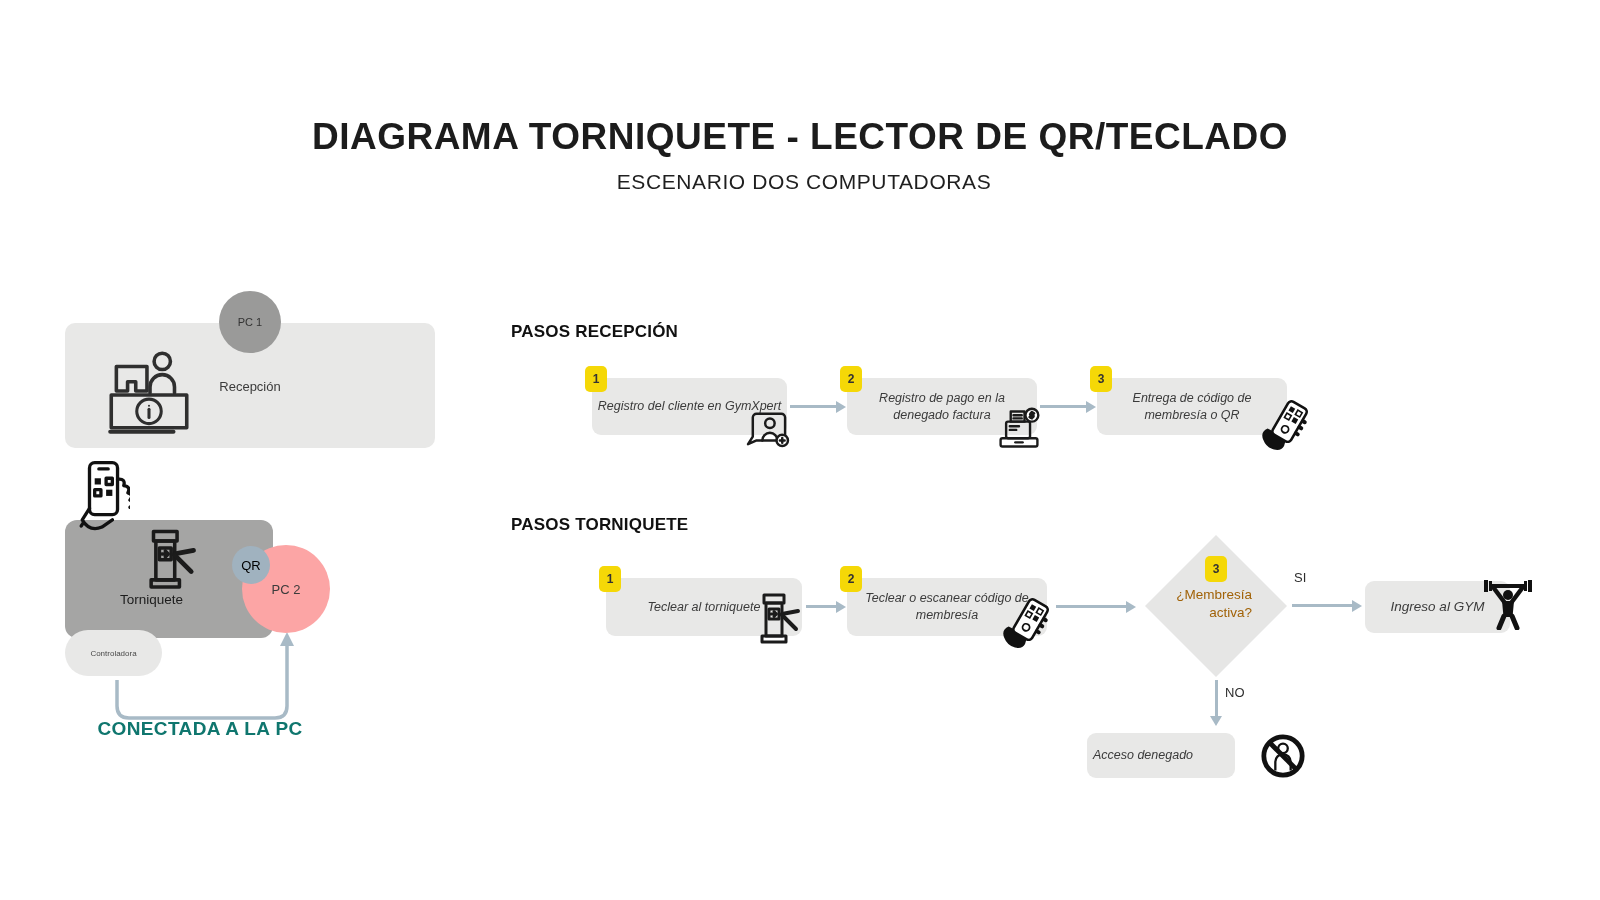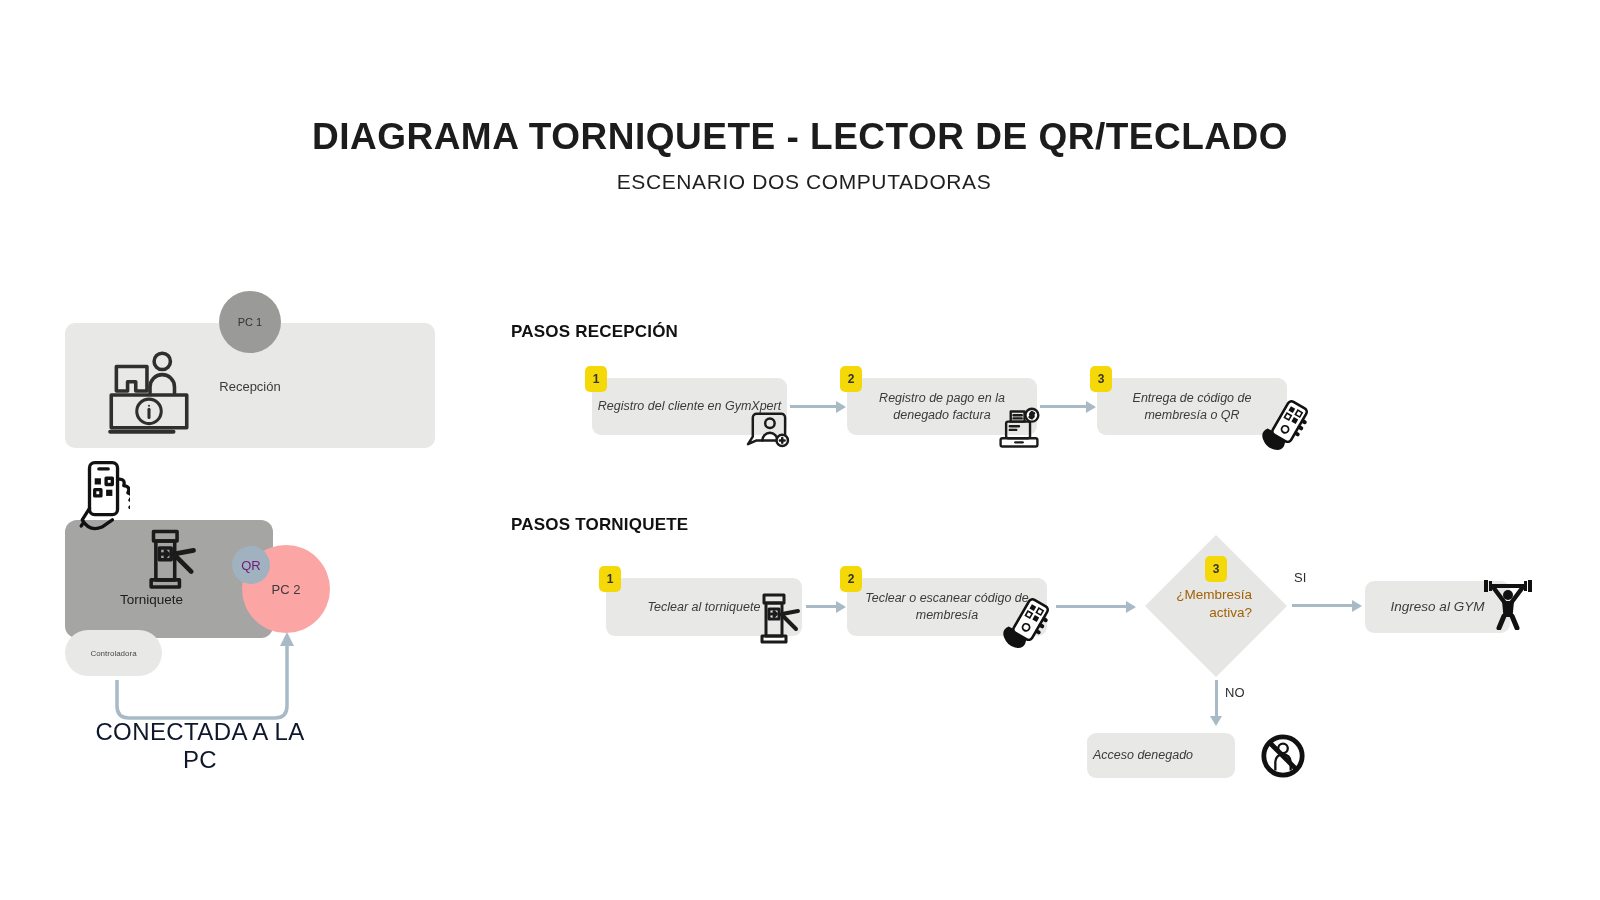--- a/index.html
+++ b/index.html
@@ -18,26 +18,26 @@
     color:#1f1f1f;letter-spacing:.6px;padding-left:8px;
   }
   
   .panel-light{background:#e8e8e7;border-radius:10px;}
   .reception-panel{left:65px;top:323px;width:370px;height:125px;}
   .circle{border-radius:50%;display:flex;align-items:center;justify-content:center;}
   .pc1-circle{left:219px;top:291px;width:62px;height:62px;background:#9a9a99;font-size:11px;color:#333;}
   .reception-label{left:210px;top:379px;width:80px;text-align:center;font-size:13px;color:#3b3b3b;}
   .turnstile-panel{left:65px;top:520px;width:208px;height:118px;background:#a5a5a4;border-radius:12px;}
   .turnstile-label{left:120px;top:592px;width:100px;text-align:left;font-size:13.5px;color:#1c1c1c;}
-  .qr-circle{left:232px;top:546px;width:38px;height:38px;background:#a0b2bf;font-size:13px;color:#701a75;z-index:3;}
+  .qr-circle{left:232px;top:546px;width:38px;height:38px;background:#a0b2bf;font-size:13px;color:#000000;z-index:3;}
   .pc2-circle{left:242px;top:545px;width:88px;height:88px;background:#fca5a5;font-size:13px;color:#3b3b3b;z-index:2;}
   .controller-pill{left:65px;top:630px;width:97px;height:46px;background:#e8e8e7;border-radius:23px;
     display:flex;align-items:center;justify-content:center;font-size:8px;color:#4a4a4a;z-index:3;}
-  .connect-caption{left:90px;top:718px;width:220px;text-align:center;font-size:24px;font-weight:400;
-    color:#0f172a;letter-spacing:.4px;}
+  .connect-caption{left:90px;top:718px;width:220px;text-align:center;font-size:19px;font-weight:700;
+    color:#0f766e;letter-spacing:.4px;}
   
   .flow-heading{font-size:17px;font-weight:800;color:#111;letter-spacing:.2px;}
   
   .step-box{
     position:absolute;background:#e8e8e7;border-radius:9px;
     display:flex;align-items:center;justify-content:center;text-align:center;
     font-size:12.5px;line-height:1.35;color:#3b3b3b;padding:6px 4px;box-sizing:border-box;font-style:italic;
   }
   .badge{
     position:absolute;width:22px;height:26px;background:#f5d807;border-radius:5px;

